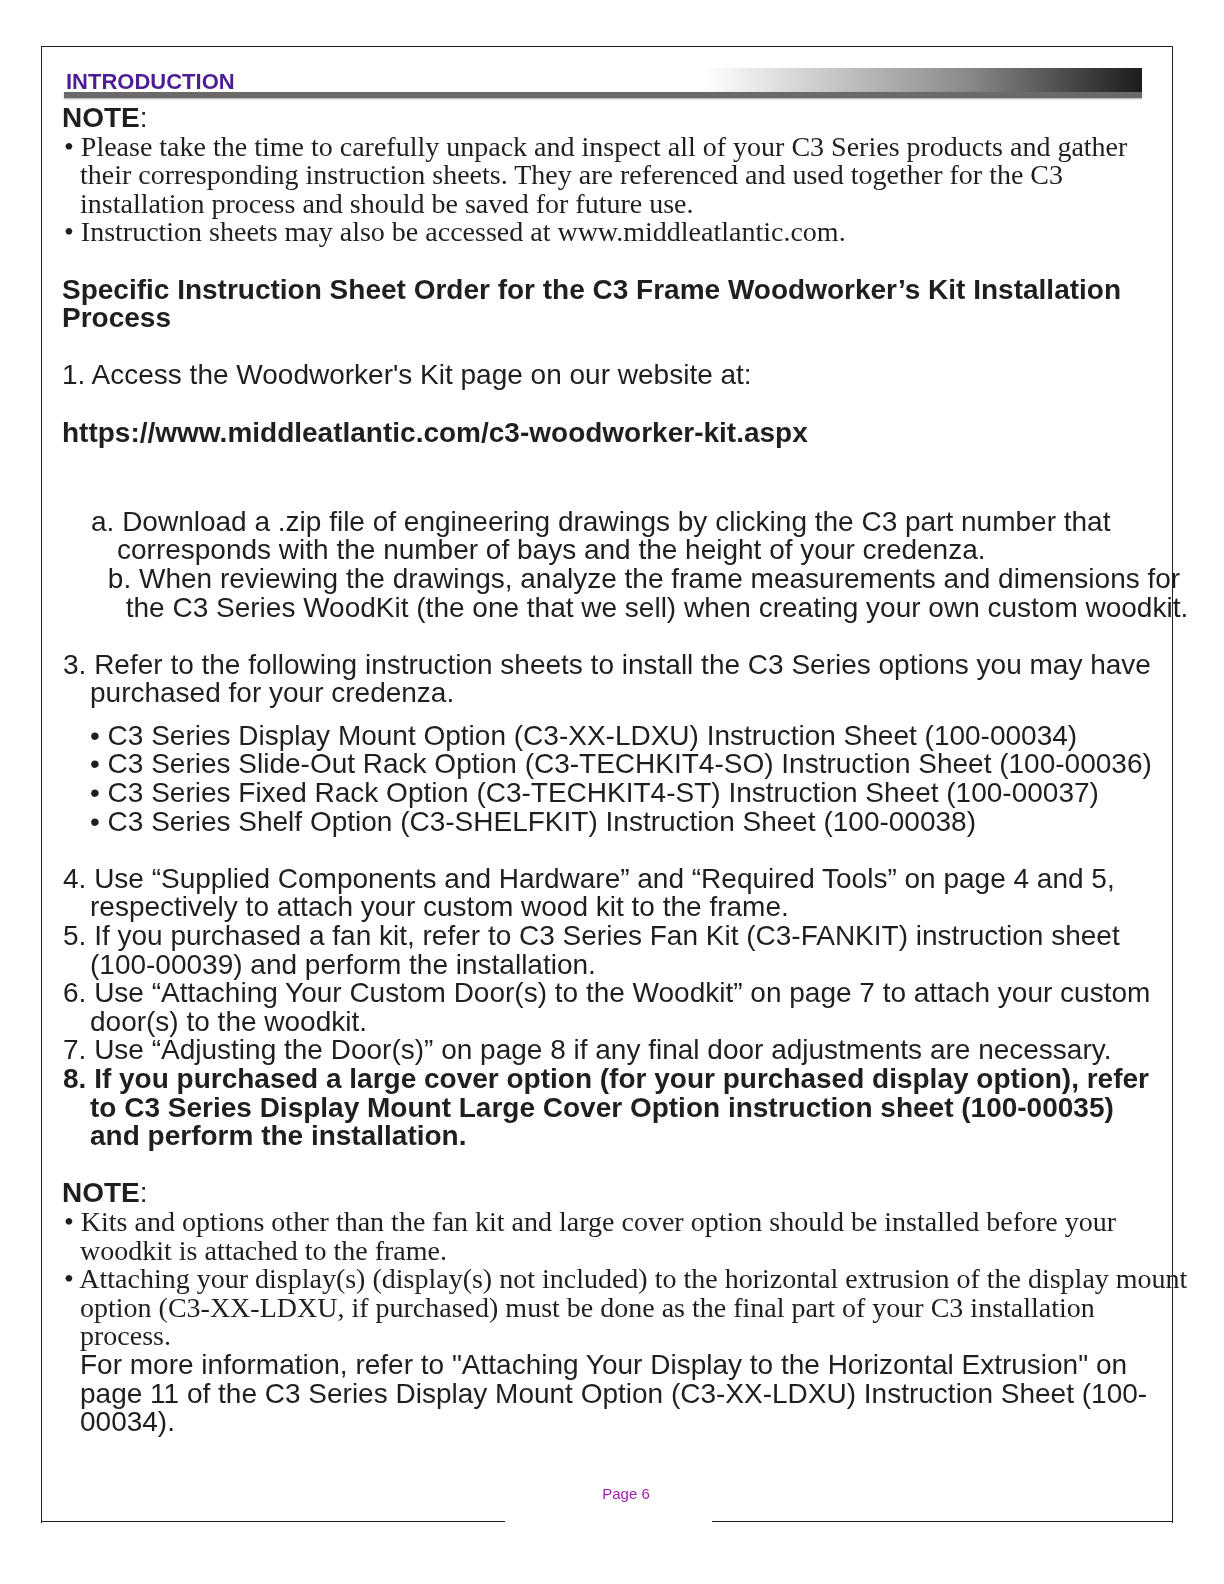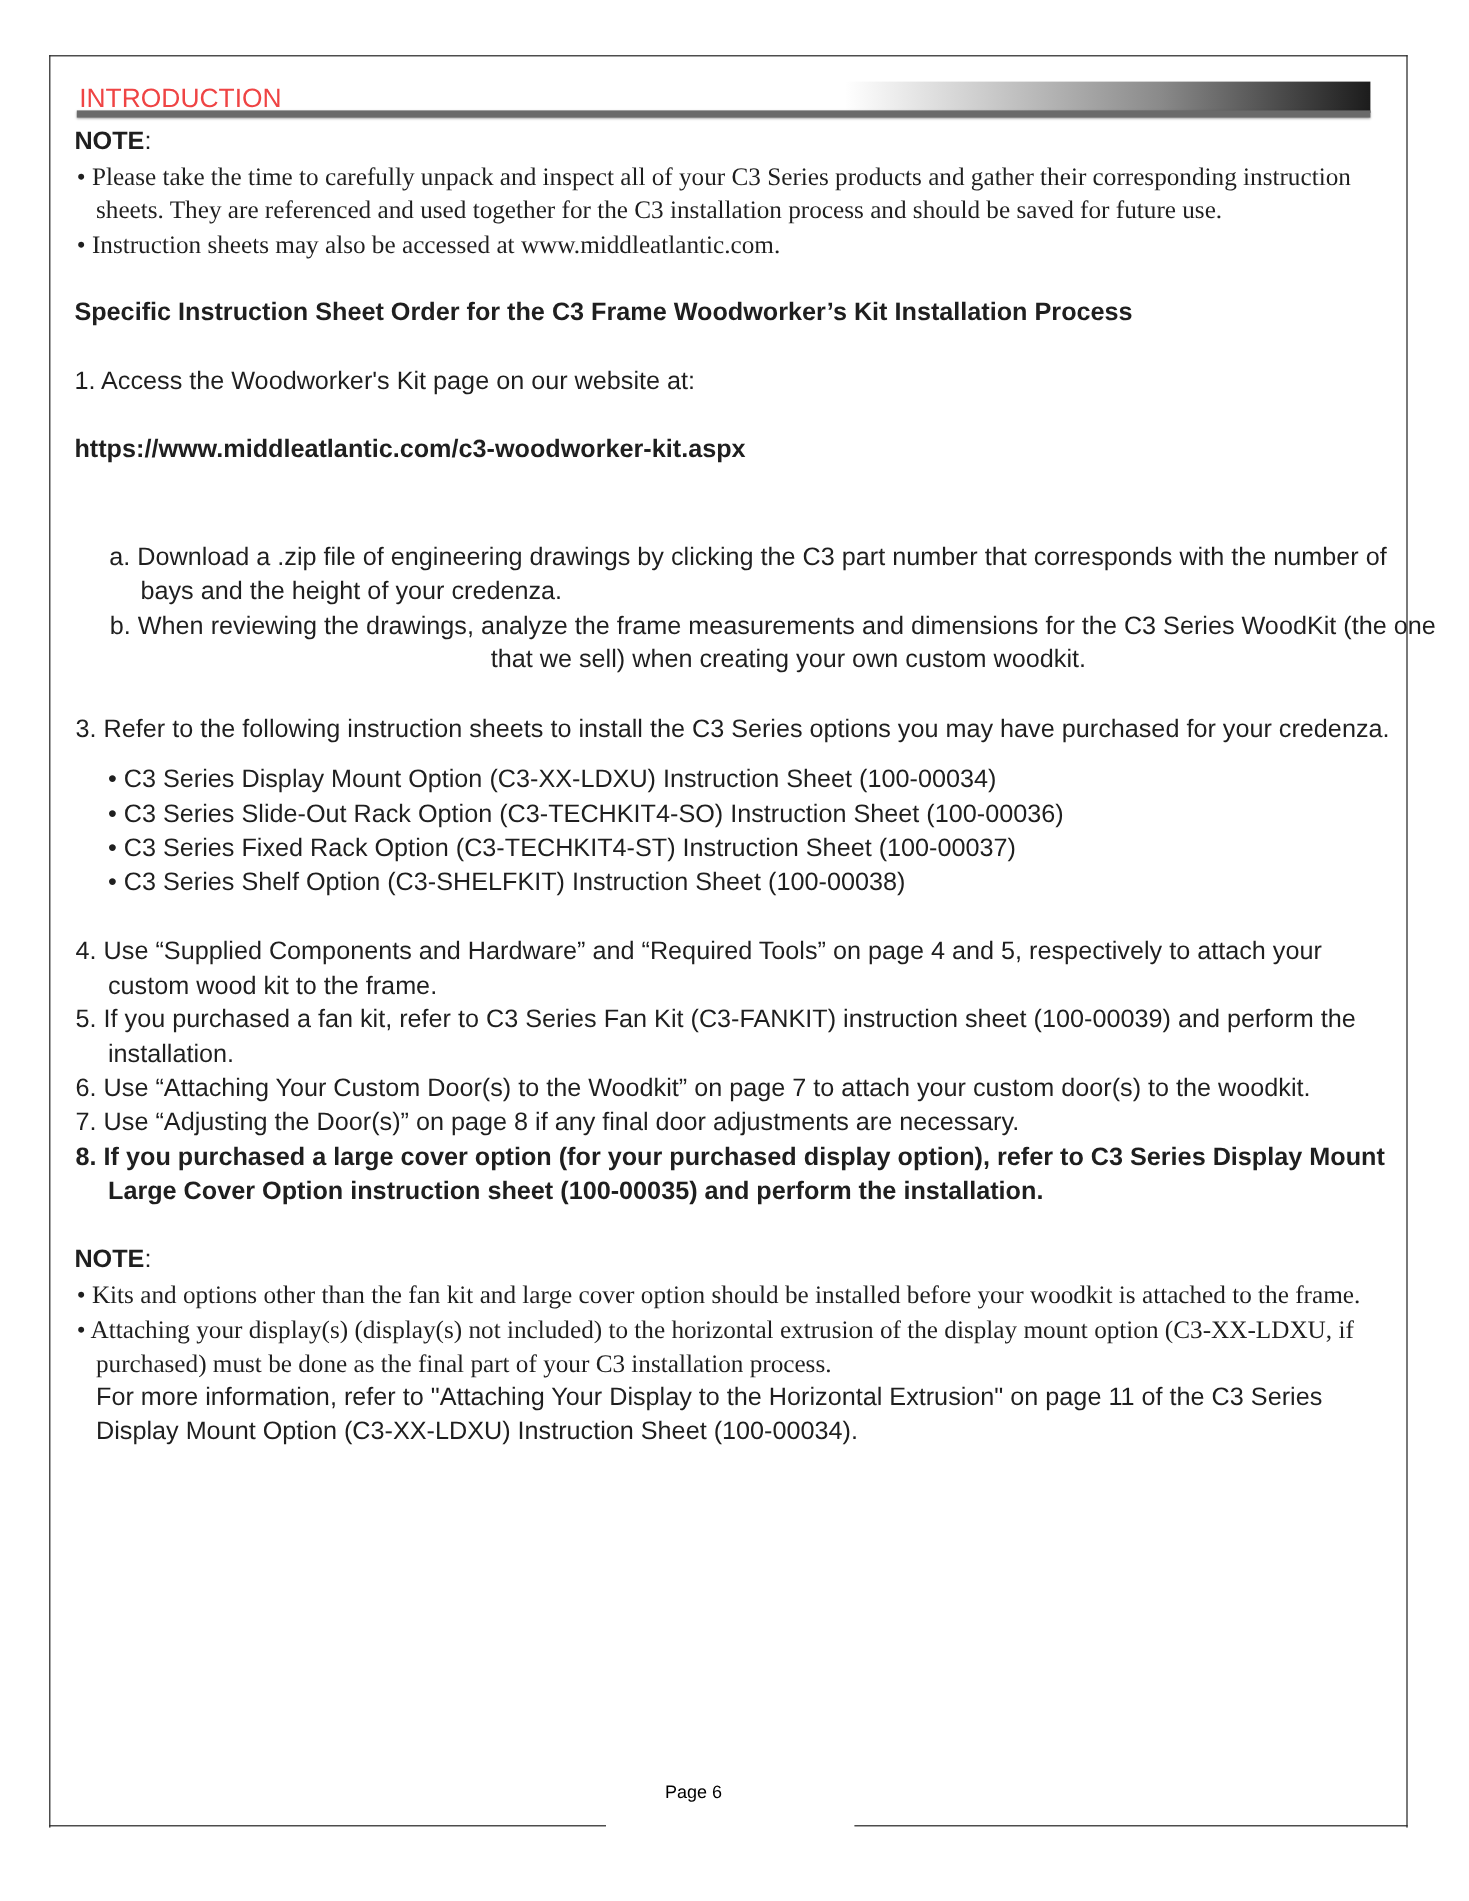--- a/index.html
+++ b/index.html
@@ -2,34 +2,34 @@
 <html><head>
 <meta charset="utf-8">
 <style>
   html, body { margin:0; padding:0; background:#ffffff; }
   body { width:1224px; height:1584px; position:relative; font-family:"Liberation Sans", sans-serif; color:#1f1f1f; }
   .frame { position:absolute; left:41px; top:46px; width:1130px; height:1476px; border:1.5px solid #222; border-bottom:none; }
   .bottom-left { position:absolute; left:41px; top:1521px; width:464px; height:0; border-top:1.5px solid #222; }
   .bottom-right { position:absolute; left:712px; top:1521px; width:461px; height:0; border-top:1.5px solid #222; }
   .header-wrap { position:absolute; left:64px; top:66px; width:1078px; height:32px; }
   .header-grad { position:absolute; left:640px; top:2px; width:438px; height:26px; background:linear-gradient(to right, #ffffff 0%, #cfcfcf 25%, #8a8a8a 60%, #1c1c1c 100%); }
-  .header-title { position:absolute; left:2px; top:3px; font-size:22px; font-weight:normal; color:#ef4444; letter-spacing:0px; }
+  .header-title { position:absolute; left:2px; top:3px; font-size:22px; font-weight:bold; color:#4c1d95; letter-spacing:0px; }
   .header-bar { position:absolute; left:0; top:26px; width:1078px; height:6px; background:#6a6a6a; box-shadow:0 1px 2px rgba(0,0,0,0.35); }
-  .content { position:absolute; left:62px; top:104px; width:1110px; font-size:21px; line-height:28.6px; }
+  .content { position:absolute; left:62px; top:104px; width:1110px; font-size:28px; line-height:28.6px; }
   .bold { font-weight:bold; }
   .note-label { font-weight:bold; }
   .bullet { padding-left:18px; text-indent:-16px; margin:0;font-family:Liberation Serif, serif; }
   p { margin:0; }
   .gap { height:28.6px; }
   .halfgap { height:14px; }
   .center { text-align:left; font-weight:bold; padding-right:40px; }
   .sub { padding-left:55px; text-indent:-26px; }
   .num { padding-left:28px; text-indent:-27px; }
   .opt { padding-left:44px; text-indent:-16px; }
-  .footer { position:absolute; left:0; width:1156px; top:1485px; text-align:center; font-size:15px; color:#000000; }
+  .footer { position:absolute; left:0; width:1156px; top:1485px; text-align:center; font-size:15px; color:#a21caf;padding-left:48px; }
 </style>
 </head>
 <body>
 
 <div class="frame"></div>
 <div class="bottom-left"></div>
 <div class="bottom-right"></div>
 
 <div class="header-wrap">
   <div class="header-grad"></div>

